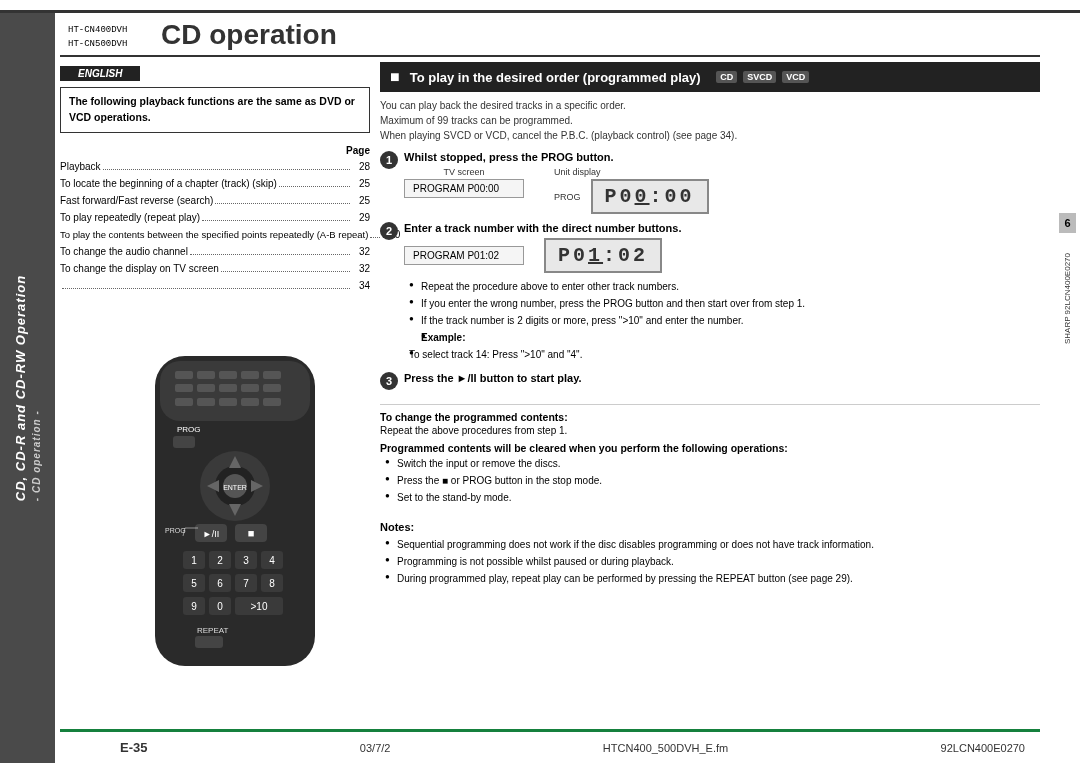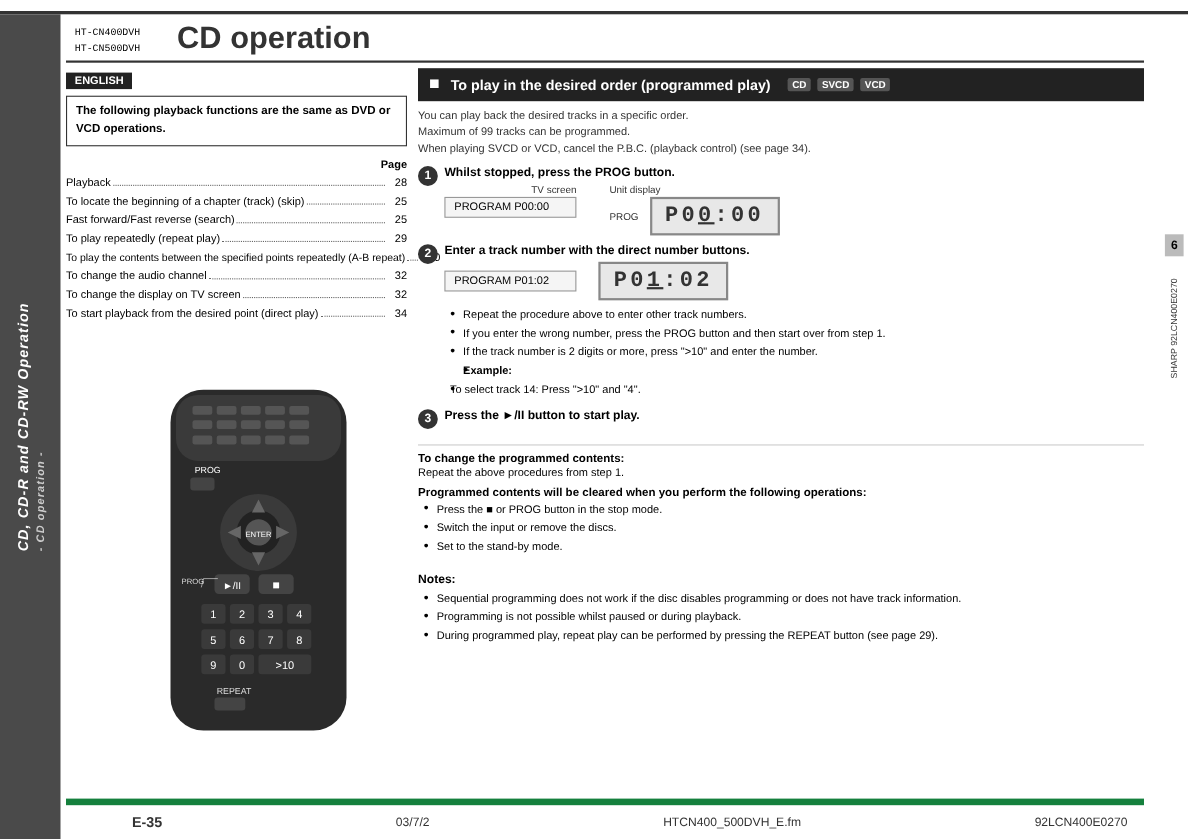--- a/index.html
+++ b/index.html
@@ -83,24 +83,25 @@
       color: #333;
       flex: 1;
     }
 
     
     .english-badge {
       background: #222;
       color: #fff;
       font-size: 10px;
       font-weight: bold;
-      padding: 2px 8px;
+      padding: 2px 18px;
       margin-right: 8px;
       align-self: flex-start;
       margin-top: 45px;
+      font-style: italic;
     }
 
     
     .two-col {
       display: flex;
       flex: 1;
       gap: 10px;
       padding-top: 5px;
     }
 
@@ -201,21 +202,21 @@
 
     .display-box {
       border: 1px solid #999;
       padding: 3px 8px;
       font-size: 10px;
       background: #f5f5f5;
     }
 
     .display-label {
       font-size: 9px;
-      text-align: right;
+      text-align: center;
       color: #333;
       margin-bottom: 2px;
     }
 
     .lcd-display {
       font-family: 'Courier New', monospace;
       font-size: 22px;
       font-weight: bold;
       color: #333;
       letter-spacing: 3px;
@@ -255,21 +256,21 @@
       font-size: 11px;
       margin-bottom: 4px;
     }
 
     
     .bottom-bar {
       display: flex;
       justify-content: space-between;
       align-items: center;
       padding: 8px 15px 8px 60px;
-      border-top: 6px solid #15803d;
+      border-top: 3px solid #15803d;
       font-size: 11px;
       color: #333;
     }
 
     .page-num {
       font-size: 13px;
       font-weight: bold;
     }
 
     
@@ -379,21 +380,20 @@
               <span class="toc-text">To change the audio channel</span>
               <span class="toc-fill"></span>
               <span class="toc-num">32</span>
             </div>
             <div class="toc-row-item">
               <span class="toc-text">To change the display on TV screen</span>
               <span class="toc-fill"></span>
               <span class="toc-num">32</span>
             </div>
             <div class="toc-row-item">
-              <span class="toc-text">To start playback from the desired point (direct play)</span>
               <span class="toc-fill"></span>
               <span class="toc-num">34</span>
             </div>
           </div>
 
           <div class="remote-area">
             <svg width="200" height="320" viewBox="0 0 200 320">
 
               <rect x="20" y="0" width="160" height="310" rx="30" ry="30" fill="#2a2a2a"></rect>
 
@@ -558,22 +558,22 @@
           <hr class="separator">
 
           <div style="margin-bottom:6px;">
             <div style="font-weight:bold; font-size:10.5px; margin-bottom:2px;">To change the programmed contents:</div>
             <div style="font-size:10px;">Repeat the above procedures from step 1.</div>
           </div>
 
           <div style="margin-bottom:6px;">
             <div style="font-weight:bold; font-size:10.5px; margin-bottom:2px;">Programmed contents will be cleared when you perform the following operations:</div>
             <ul class="bullet-list">
+              <li>Switch the input or remove the discs.</li>
               <li>Press the ■ or PROG button in the stop mode.</li>
-              <li>Switch the input or remove the discs.</li>
               <li>Set to the stand-by mode.</li>
             </ul>
           </div>
 
           <div class="notes-section">
             <div class="notes-title">Notes:</div>
             <ul class="bullet-list">
               <li>Sequential programming does not work if the disc disables programming or does not have track information.</li>
               <li>Programming is not possible whilst paused or during playback.</li>
               <li>During programmed play, repeat play can be performed by pressing the REPEAT button (see page 29).</li>

